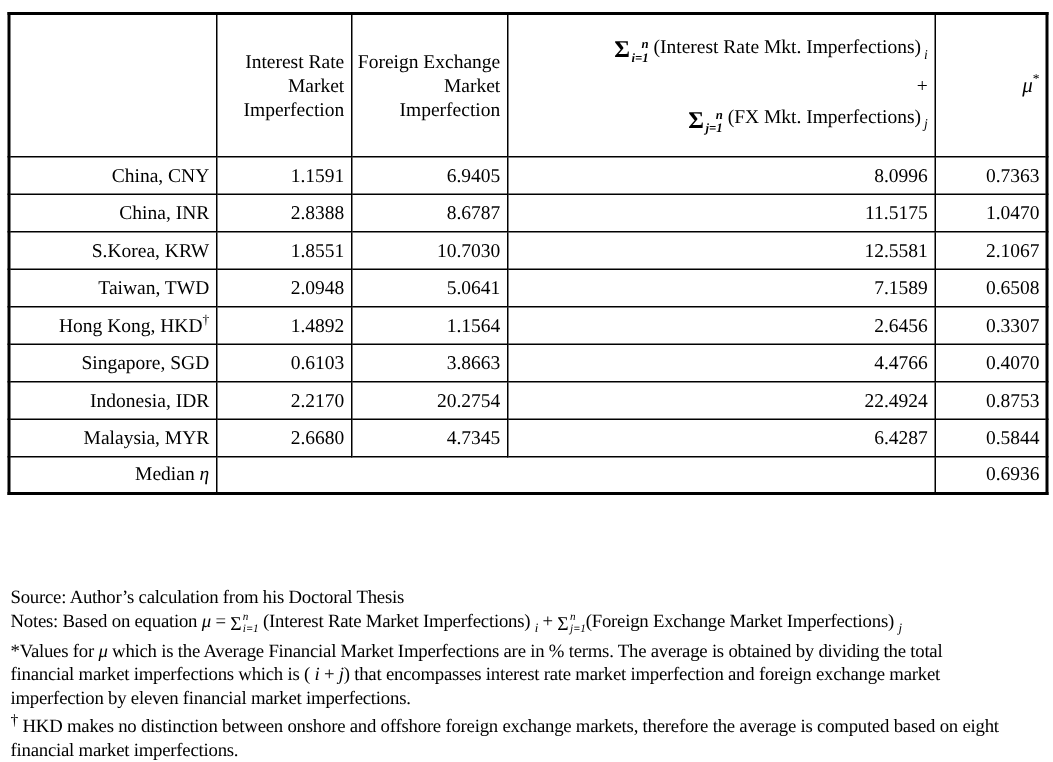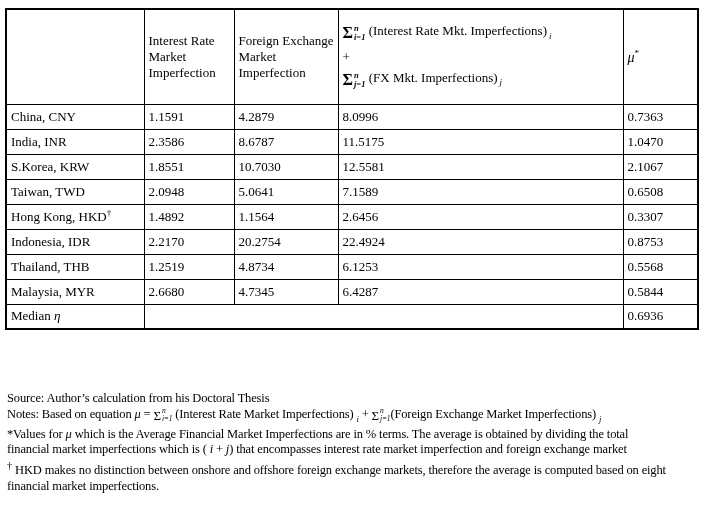--- a/index.html
+++ b/index.html
@@ -8,21 +8,21 @@
     font-family:"Liberation Serif","DejaVu Serif",serif;color:#000;
     overflow:hidden;
   }
   table.imp{
     position:absolute;left:5px;top:8px;width:692px;
     border-collapse:collapse;table-layout:fixed;
     border:2px solid #000;
   }
   table.imp th,table.imp td{
     border:1px solid #000;
-    text-align:left;vertical-align:middle;
+    text-align:right;vertical-align:middle;
     font-size:13px;font-weight:normal;
     padding:0 4px;overflow:hidden;
   }
   tr.hrow{height:95px;}
   tbody tr{height:25px;}
   th.c1{width:138px;}
   th.c2{width:90px;padding:0 9px;}
   th.c3{width:104px;padding:0 9px;}
   th.c4{width:285px;text-align:left;padding-left:8px;font-weight:bold;}
   th.c5{width:75px;}
@@ -83,27 +83,27 @@
                 </span>
               </span><span> (FX Mkt. Imperfections)</span><sub class="tsub">j</sub></div>
         </th>
         <th class="c5"><span class="mu-hdr">μ</span><span class="mu-hdr-sup">*</span></th>
       </tr>
     </thead>
     <tbody>
       <tr>
           <td><span>China, CNY</span><sup class="dg"></sup></td>
           <td>1.1591</td>
-          <td>4.2879</td>
+          <td>6.9405</td>
           <td>8.0996</td>
           <td>0.7363</td>
         </tr>
       <tr>
-          <td><span>India, INR</span><sup class="dg"></sup></td>
-          <td>2.3586</td>
+          <td><span>China, INR</span><sup class="dg"></sup></td>
+          <td>2.8388</td>
           <td>8.6787</td>
           <td>11.5175</td>
           <td>1.0470</td>
         </tr>
       <tr>
           <td><span>S.Korea, KRW</span><sup class="dg"></sup></td>
           <td>1.8551</td>
           <td>10.7030</td>
           <td>12.5581</td>
           <td>2.1067</td>
@@ -116,32 +116,32 @@
           <td>0.6508</td>
         </tr>
       <tr>
           <td><span>Hong Kong, HKD</span><sup class="dg">†</sup></td>
           <td>1.4892</td>
           <td>1.1564</td>
           <td>2.6456</td>
           <td>0.3307</td>
         </tr>
       <tr>
+          <td><span>Singapore, SGD</span><sup class="dg"></sup></td>
+          <td>0.6103</td>
+          <td>3.8663</td>
+          <td>4.4766</td>
+          <td>0.4070</td>
+        </tr>
+      <tr>
           <td><span>Indonesia, IDR</span><sup class="dg"></sup></td>
           <td>2.2170</td>
           <td>20.2754</td>
           <td>22.4924</td>
           <td>0.8753</td>
-        </tr>
-      <tr>
-          <td><span>Thailand, THB</span><sup class="dg"></sup></td>
-          <td>1.2519</td>
-          <td>4.8734</td>
-          <td>6.1253</td>
-          <td>0.5568</td>
         </tr>
       <tr>
           <td><span>Malaysia, MYR</span><sup class="dg"></sup></td>
           <td>2.6680</td>
           <td>4.7345</td>
           <td>6.4287</td>
           <td>0.5844</td>
         </tr>
       <tr>
         <td><span>Median </span><span class="eta">η</span></td>
@@ -161,17 +161,18 @@
           </span>
         </span><span> (Interest Rate Market Imperfections) </span><sub class="isub">i</sub><span> + </span><span class="msum msum-sm">
           <span class="sigma">Σ</span>
           <span class="ss">
             <span>n</span>
             <span>j=1</span>
           </span>
         </span><span>(Foreign Exchange Market Imperfections) </span><sub class="isub">j</sub></div>
     <div class="note-line"><span>*Values for </span><span class="imath">μ</span><span> which is the Average Financial Market Imperfections are in % terms. The average is obtained by dividing the total</span></div>
     <div class="note-line"><span>financial market imperfections which is ( </span><span class="imath">i</span><span> + </span><span class="imath">j</span><span>) that encompasses interest rate market imperfection and foreign exchange market</span></div>
+    <div class="note-line">imperfection by eleven financial market imperfections.</div>
     <div class="note-line"><sup>†</sup><span> HKD makes no distinction between onshore and offshore foreign exchange markets, therefore the average is computed based on eight</span></div>
     <div class="note-line">financial market imperfections.</div>
   </div>
 
 </div>
 
 </body></html>

